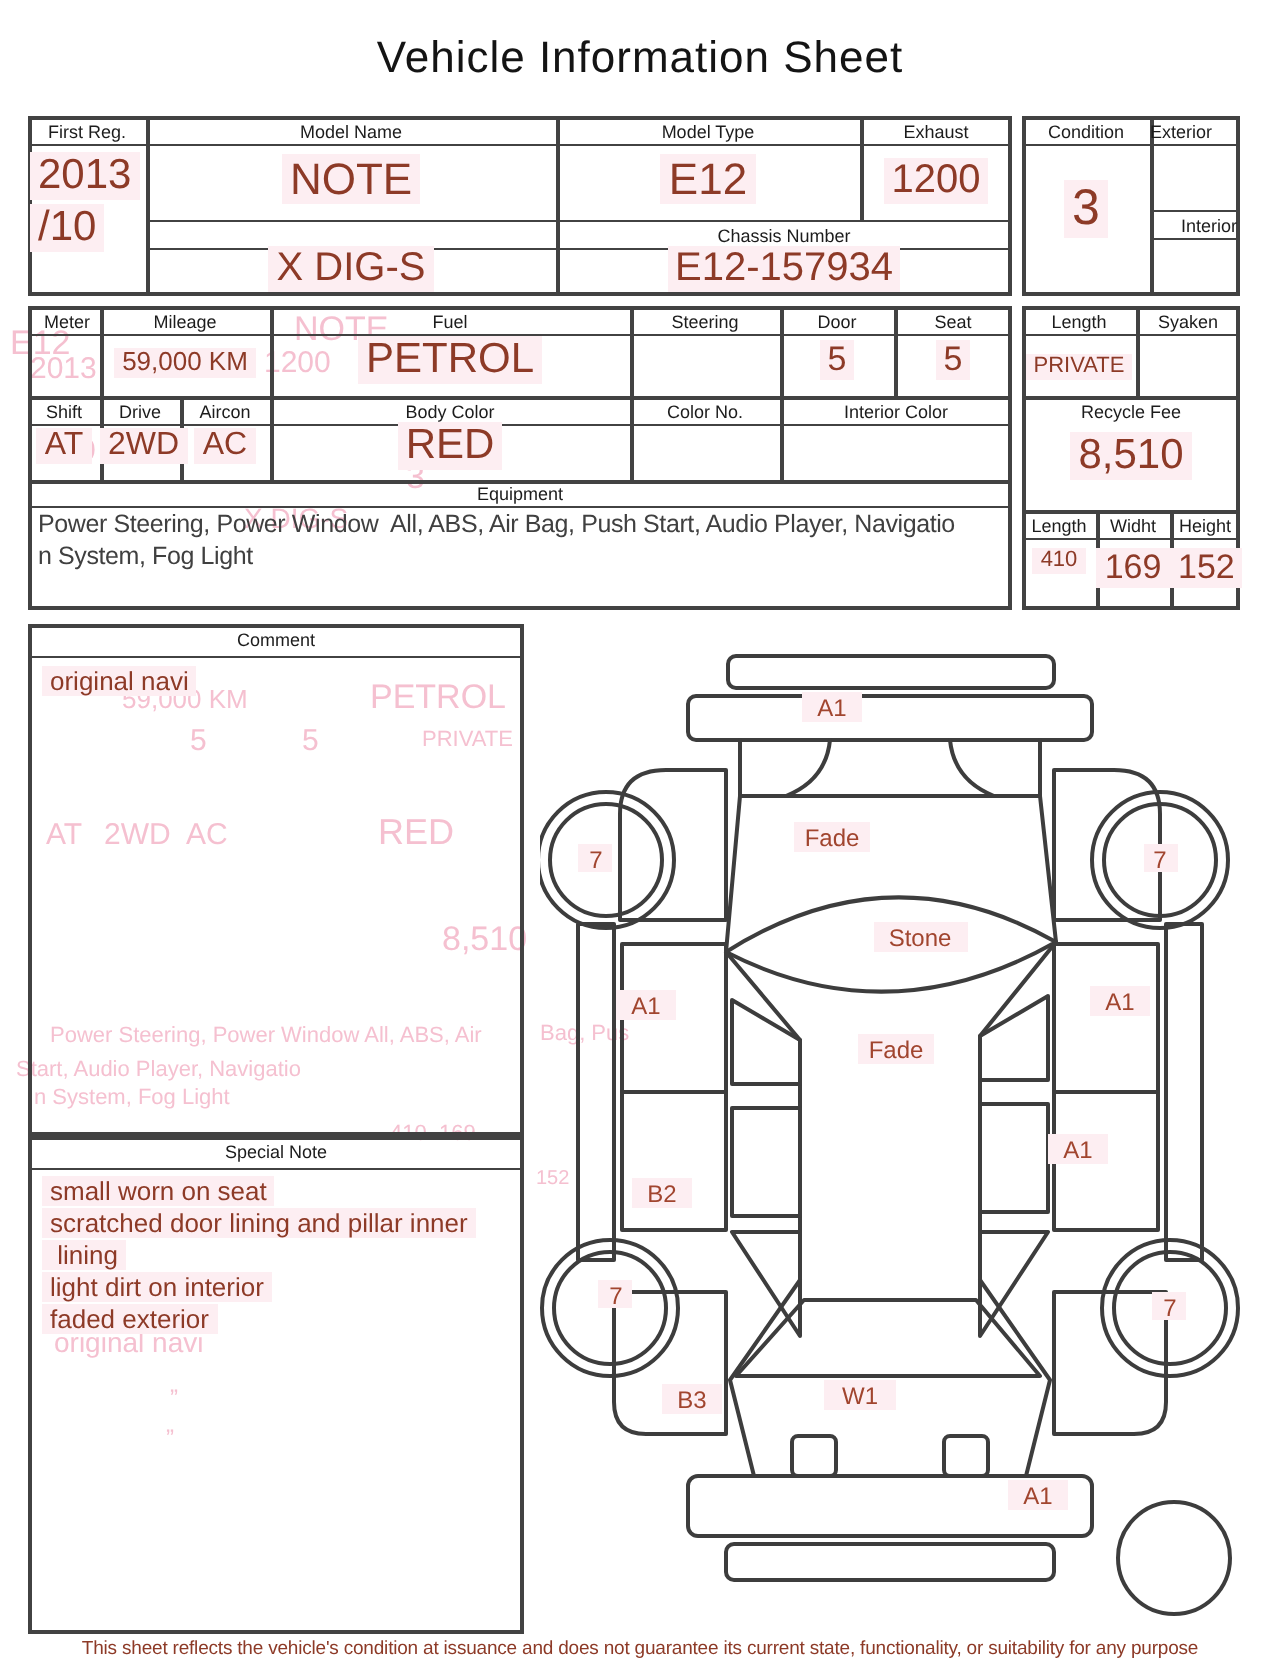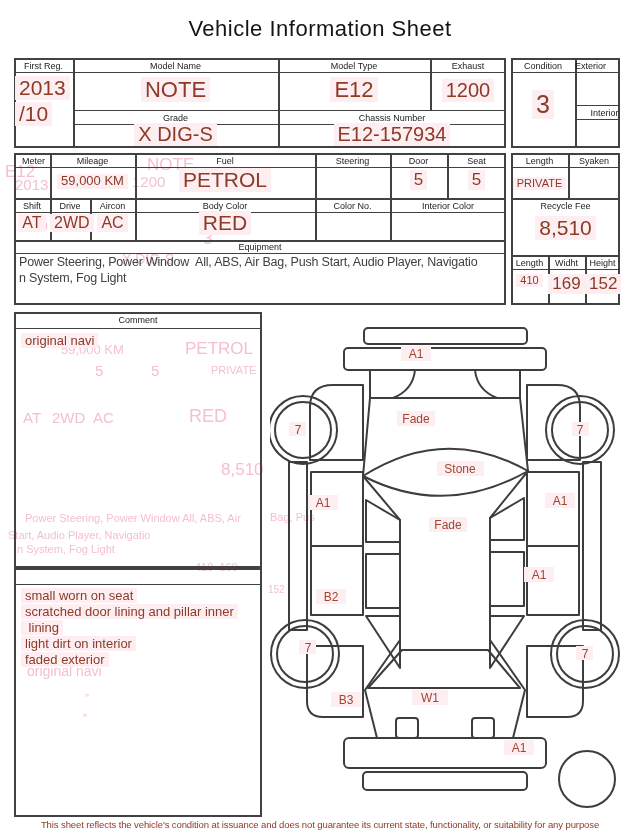--- a/index.html
+++ b/index.html
@@ -65,21 +65,20 @@
   <div class="hline" style="left:73px;top:110px;width:433px"></div>
   <div class="hline" style="left:73px;top:124px;width:433px"></div>
   <div class="vline" style="left:73px;top:58px;height:90px"></div>
   <div class="vline" style="left:278px;top:58px;height:90px"></div>
   <div class="vline" style="left:430px;top:58px;height:52px"></div>
 
   <div class="lbl" style="left:14px;top:61px;width:59px">First Reg.</div>
   <div class="lbl" style="left:73px;top:61px;width:205px">Model Name</div>
   <div class="lbl" style="left:278px;top:61px;width:152px">Model Type</div>
   <div class="lbl" style="left:430px;top:61px;width:76px">Exhaust</div>
-  <div class="lbl" style="left:73px;top:113px;width:205px">Grade</div>
   <div class="lbl" style="left:278px;top:113px;width:228px">Chassis Number</div>
 
   <div class="val left" style="left:15px;top:76px;width:58px;font-size:21px"><span class="hl">2013</span></div>
   <div class="val left" style="left:15px;top:102px;width:58px;font-size:21px"><span class="hl">/10</span></div>
   <div class="val" style="left:73px;top:77px;width:205px;font-size:22px"><span class="hl">NOTE</span></div>
   <div class="val" style="left:278px;top:77px;width:152px;font-size:22px"><span class="hl">E12</span></div>
   <div class="val" style="left:430px;top:79px;width:76px;font-size:20px"><span class="hl">1200</span></div>
   <div class="val" style="left:73px;top:123px;width:205px;font-size:20px"><span class="hl">X DIG-S</span></div>
   <div class="val" style="left:278px;top:123px;width:228px;font-size:20px"><span class="hl">E12-157934</span></div>
 
@@ -157,20 +156,21 @@
   <div class="val" style="left:548px;top:274px;width:37px;font-size:17px"><span class="hl">169</span></div>
   <div class="val" style="left:585px;top:274px;width:35px;font-size:17px"><span class="hl">152</span></div>
 
   <div class="box" style="left:14px;top:312px;width:248px;height:256px"></div>
   <div class="hline" style="left:14px;top:328px;width:248px"></div>
   <div class="lbl" style="left:14px;top:315px;width:248px">Comment</div>
   <div class="txtline" style="top:333px"><span class="hl">original navi</span></div>
 
   <div class="box" style="left:14px;top:568px;width:248px;height:249px"></div>
   <div class="hline" style="left:14px;top:584px;width:248px"></div>
+  <div class="lbl" style="left:14px;top:571px;width:248px">Special Note</div>
   <div class="txtline" style="top:588px"><span class="hl">small worn on seat</span></div>
   <div class="txtline" style="top:604px"><span class="hl">scratched door lining and pillar inner</span></div>
   <div class="txtline" style="top:620px"><span class="hl"> lining</span></div>
   <div class="txtline" style="top:636px"><span class="hl">light dirt on interior</span></div>
   <div class="txtline" style="top:652px"><span class="hl">faded exterior</span></div>
 
   <svg viewBox="0 0 370 500" style="position:absolute;left:270px;top:310px;width:370px;height:500px">
     <g stroke="#3d3d3d" stroke-width="2" fill="none" stroke-linejoin="round" stroke-linecap="round">
       <rect x="94" y="18" width="163" height="16" rx="4"></rect>
       <rect x="74" y="38" width="202" height="22" rx="4"></rect>

